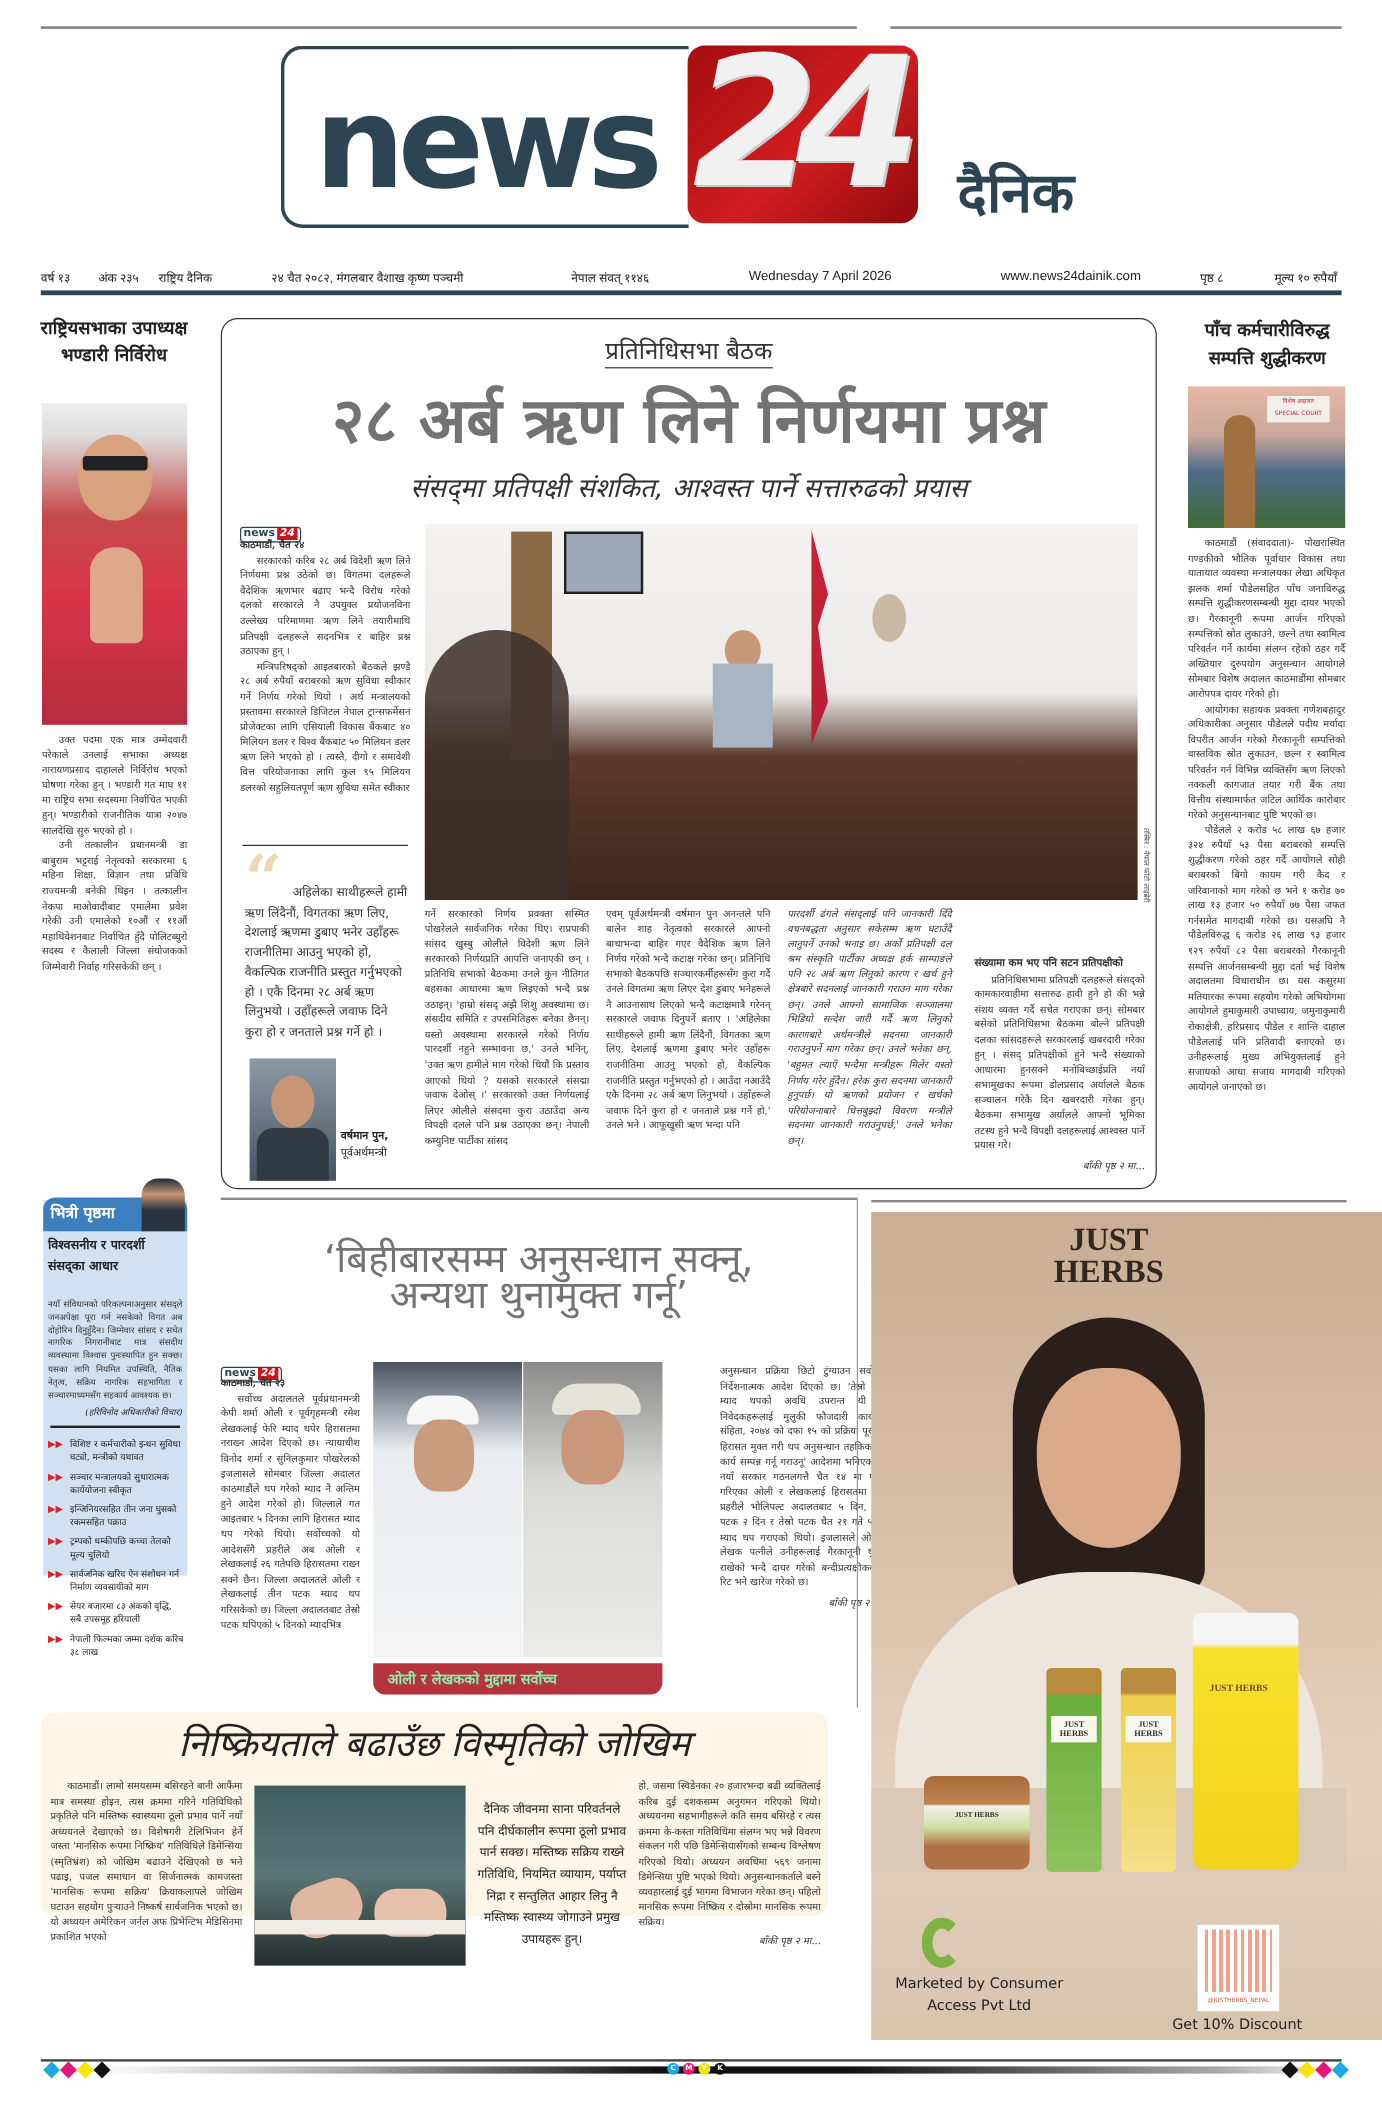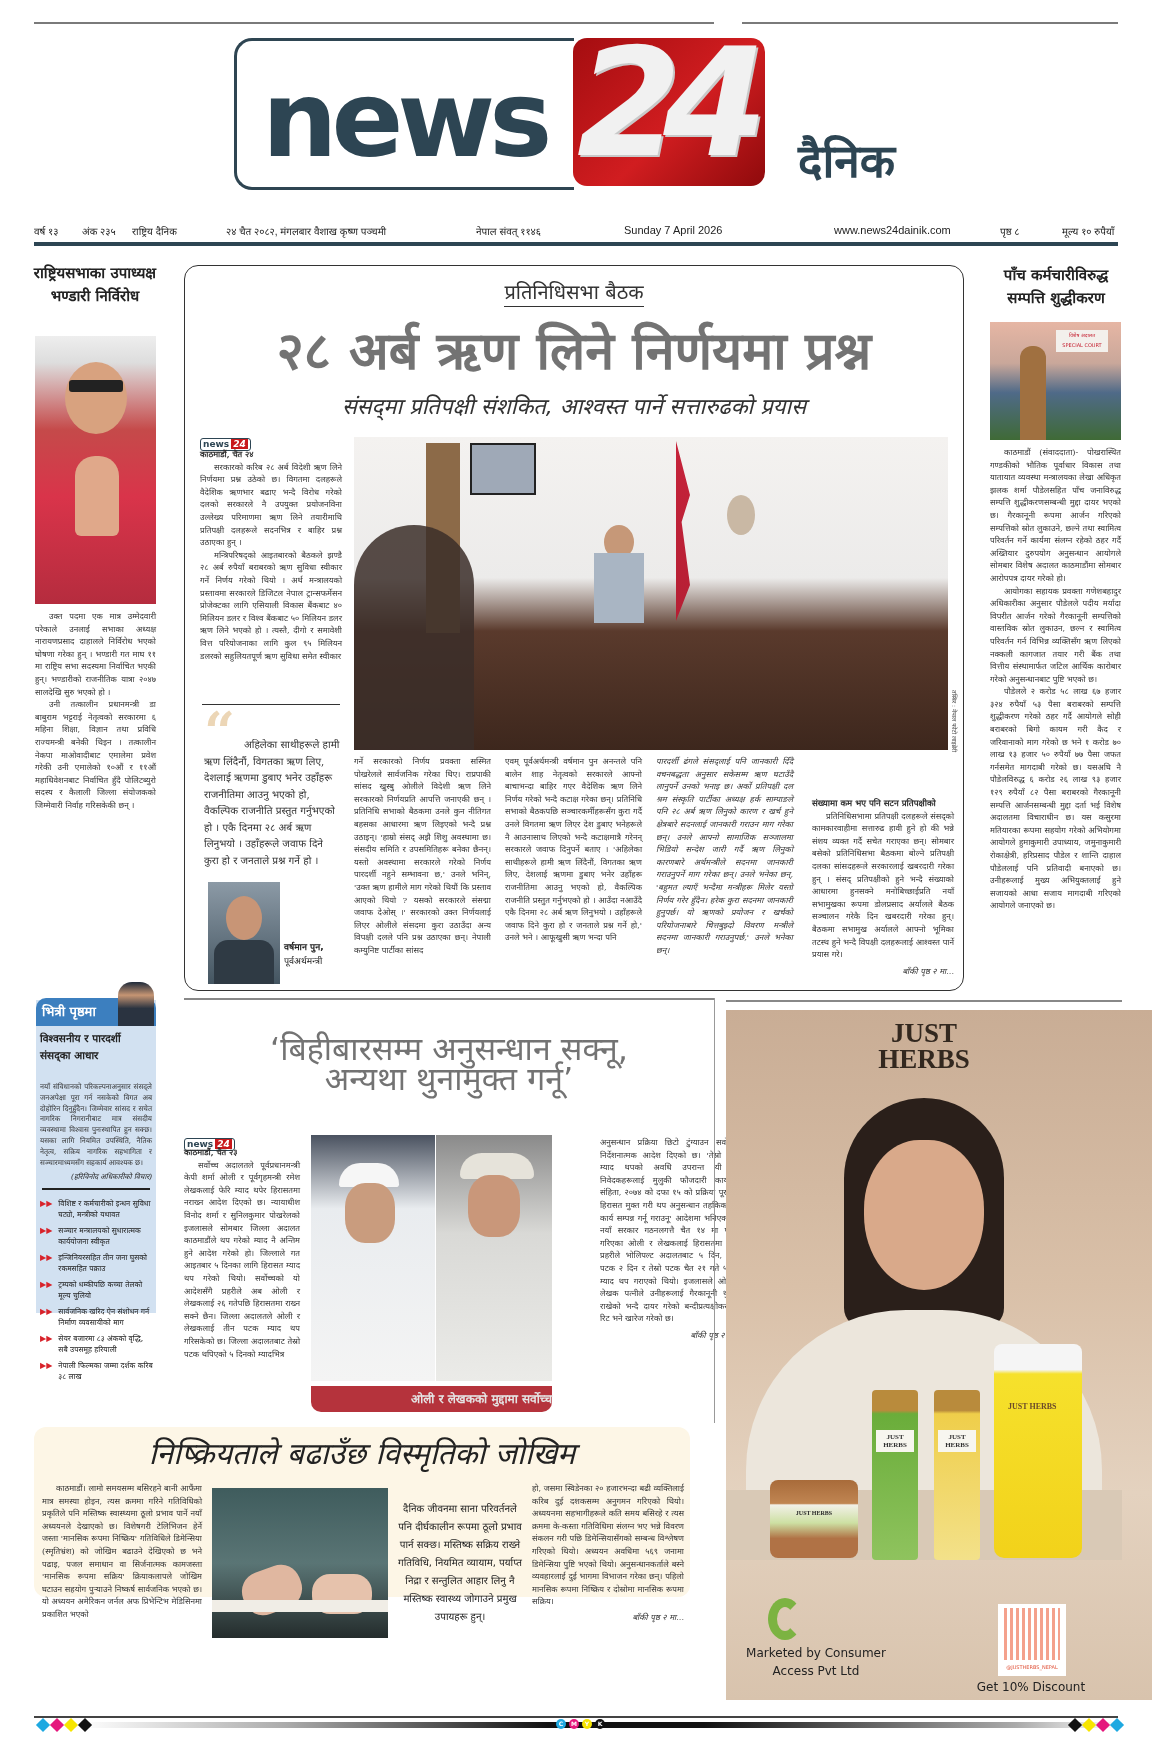--- a/index.html
+++ b/index.html
@@ -48,21 +48,21 @@
     <span>24</span>
   </div>
 <div class="logo-dainik">दैनिक</div>
 
 <div class="meta-row">
   <span style="left:0">वर्ष १३</span>
   <span style="left:48px">अंक २३५</span>
   <span style="left:98px">राष्ट्रिय दैनिक</span>
   <span style="left:192px">२४ चैत २०८२, मंगलबार वैशाख कृष्ण पञ्चमी</span>
   <span style="left:442px">नेपाल संवत् ११४६</span>
-  <span style="left:590px;font-size:11px">Sunday 7 April 2026</span>
+  <span style="left:590px;font-size:11px">Wednesday 7 April 2026</span>
   <span style="left:800px;font-size:11px">www.news24dainik.com</span>
   <span style="left:966px">पृष्ठ ८</span>
   <span style="left:1028px">मूल्य १० रुपैयाँ</span>
 </div>
 <div class="rule" style="left:34px;top:242px;width:1084px;height:4px;background:#2d4553;"></div>
 
 <div class="abs side-head" style="left:30px;top:262px;width:130px;">राष्ट्रियसभाका उपाध्यक्ष भण्डारी निर्विरोध</div>
 <div class="photo" style="left:35px;top:336px;width:121px;height:268px;background:linear-gradient(180deg,#eee 0%,#ddd 10%,#c54a4a 35%,#d9344a 60%,#b52c3e 100%);">
   <div class="abs" style="left:30px;top:26px;width:62px;height:72px;border-radius:50%;background:#d8a27f;"></div>
   <div class="abs" style="left:34px;top:44px;width:54px;height:12px;background:#222;border-radius:3px;"></div>
@@ -188,21 +188,21 @@
   <p>सर्वोच्च अदालतले पूर्वप्रधानमन्त्री केपी शर्मा ओली र पूर्वगृहमन्त्री रमेश लेखकलाई फेरि म्याद थपेर हिरासतमा नराख्न आदेश दिएको छ। न्यायाधीश विनोद शर्मा र सुनिलकुमार पोखरेलको इजलासले सोमबार जिल्ला अदालत काठमाडौंले थप गरेको म्याद नै अन्तिम हुने आदेश गरेको हो। जिल्लाले गत आइतबार ५ दिनका लागि हिरासत म्याद थप गरेको थियो। सर्वोच्चको यो आदेशसँगै प्रहरीले अब ओली र लेखकलाई २६ गतेपछि हिरासतमा राख्न सक्ने छैन। जिल्ला अदालतले ओली र लेखकलाई तीन पटक म्याद थप गरिसकेको छ। जिल्ला अदालतबाट तेस्रो पटक थपिएको ५ दिनको म्यादभित्र</p>
 </div>
 <div class="photo" style="left:311px;top:1135px;width:124px;height:246px;background:linear-gradient(180deg,#4a5260 0%,#e9ecef 30%,#f4f4f4 100%);">
   <div class="abs" style="left:28px;top:28px;width:60px;height:24px;background:#f6f6f6;border-radius:30px 30px 4px 4px;"></div>
   <div class="abs" style="left:34px;top:48px;width:50px;height:60px;border-radius:40%;background:#c99c7e;"></div>
 </div>
 <div class="photo" style="left:436px;top:1135px;width:116px;height:246px;background:linear-gradient(180deg,#8a8a8a 0%,#d9d9d6 40%,#ebebe8 100%);">
   <div class="abs" style="left:24px;top:18px;width:74px;height:26px;background:#e6e3da;border-radius:30px 30px 6px 6px;"></div>
   <div class="abs" style="left:32px;top:40px;width:52px;height:62px;border-radius:40%;background:#c9977a;"></div>
 </div>
-<div class="abs" style="left:311px;top:1386px;width:241px;height:26px;background:#b5333c;border-radius:0 0 10px 10px;color:#e5e5e5;font-family:'DejaVu Sans',sans-serif;font-weight:bold;font-size:12px;line-height:26px;text-align:right;padding-left:12px;">ओली र लेखकको मुद्दामा सर्वोच्च</div>
+<div class="abs" style="left:311px;top:1386px;width:241px;height:26px;background:#b5333c;border-radius:0 0 10px 10px;color:#86efac;font-family:'DejaVu Sans',sans-serif;font-weight:bold;font-size:12px;line-height:26px;text-align:left;padding-left:12px;">ओली र लेखकको मुद्दामा सर्वोच्च</div>
 <div class="abs body-text" style="left:563px;top:1136px;width:142px;margin-left:37px;">
   <p style="text-indent:0">अनुसन्धान प्रक्रिया छिटो टुंग्याउन सर्वोच्चले निर्देशनात्मक आदेश दिएको छ। 'तेस्रो पटक म्याद थपको अवधि उपरान्त यी रिट निवेदकहरूलाई मुलुकी फौजदारी कार्यविधि संहिता, २०७४ को दफा १५ को प्रक्रिया पूरा गरी हिरासत मुक्त गरी थप अनुसन्धान तहकिकातको कार्य सम्पन्न गर्नू गराउनू' आदेशमा भनिएको छ। नयाँ सरकार गठनलगत्तै चैत १४ मा पक्राउ गरिएका ओली र लेखकलाई हिरासतमा राख्न प्रहरीले भोलिपल्ट अदालतबाट ५ दिन, दोस्रो पटक २ दिन र तेस्रो पटक चैत २१ गते ५ दिन म्याद थप गराएको थियो। इजलासले ओली र लेखक पत्नीले उनीहरूलाई गैरकानूनी थुनामा राखेको भन्दै दायर गरेको बन्दीप्रत्यक्षीकरणको रिट भने खारेज गरेको छ।</p>
   <div style="text-align:right;font-style:italic;margin-top:4px;">बाँकी पृष्ठ २ मा...</div>
 </div>
 <div class="abs" style="left:714px;top:998px;width:1px;height:425px;background:#999;"></div>
 
 <div class="bottom-box"></div>
 <div class="subhead" style="left:34px;top:1432px;width:656px;font-size:30px;line-height:44px;color:#222;">निष्क्रियताले बढाउँछ विस्मृतिको जोखिम</div>
 <div class="abs body-text" style="left:42px;top:1482px;width:160px;">
     <p>काठमाडौं। लामो समयसम्म बसिरहने बानी आफैंमा मात्र समस्या होइन, त्यस क्रममा गरिने गतिविधिको प्रकृतिले पनि मस्तिष्क स्वास्थ्यमा ठूलो प्रभाव पार्ने नयाँ अध्ययनले देखाएको छ। विशेषगरी टेलिभिजन हेर्ने जस्ता 'मानसिक रूपमा निष्क्रिय' गतिविधिले डिमेन्सिया (स्मृतिभ्रंश) को जोखिम बढाउने देखिएको छ भने पढाइ, पजल समाधान वा सिर्जनात्मक कामजस्ता 'मानसिक रूपमा सक्रिय' क्रियाकलापले जोखिम घटाउन सहयोग पुर्‍याउने निष्कर्ष सार्वजनिक भएको छ। यो अध्ययन अमेरिकन जर्नल अफ प्रिभेन्टिभ मेडिसिनमा प्रकाशित भएको</p>

